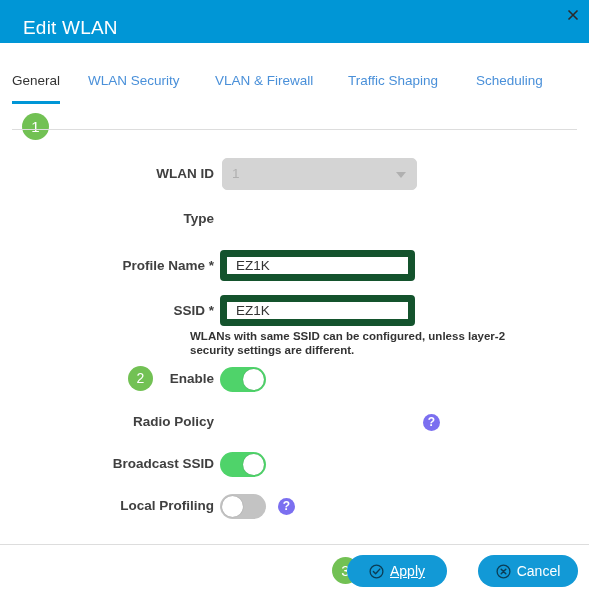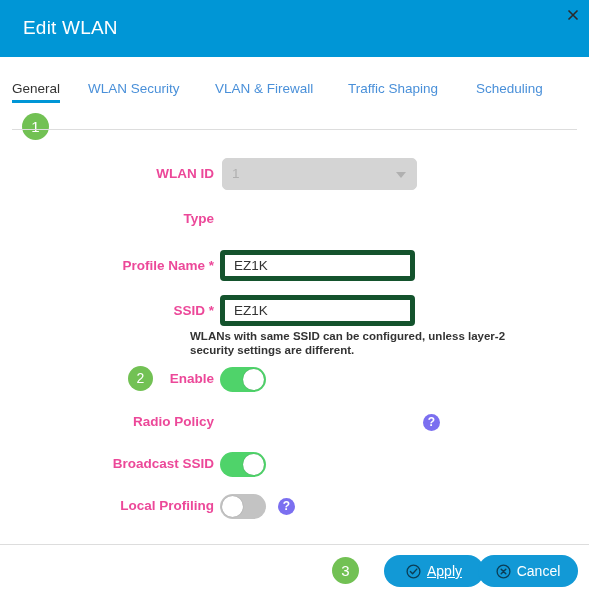--- a/index.html
+++ b/index.html
@@ -13,21 +13,21 @@
     font-family: "Liberation Sans", sans-serif;
     overflow: hidden;
     position: relative;
   }
 
   
   .titlebar {
     position: absolute;
     top: 0; left: 0;
     width: 589px;
-    height: 57px;
+    height: 43px;
     background: #0096d6;
   }
   .titlebar-title {
     position: absolute;
     left: 23px;
     top: 17px;
     font-size: 19px;
     color: #ffffff;
     letter-spacing: .2px;
   }
@@ -48,26 +48,26 @@
   
   .tabbar {
     position: absolute;
     top: 57px; left: 0;
     width: 589px;
     height: 48px;
     background: #ffffff;
   }
   .tab {
     position: absolute;
-    top: 24px;
+    top: 16px;
     font-size: 13.5px;
     color: #4a90d9;
     white-space: nowrap;
     cursor: pointer;
-    padding-bottom: 4px;
+    padding-bottom: 13px;
   }
   .tab.active {
     color: #333333;
     border-bottom: 3px solid #0096d6;
   }
 
   
   .divider-top {
     position: absolute;
     left: 12px;
@@ -111,21 +111,21 @@
     height: 32px;
   }
   .lbl {
     position: absolute;
     left: 0;
     top: 0;
     width: 214px;
     text-align: right;
     font-size: 13.5px;
     font-weight: bold;
-    color: #ec4899;
+    color: #404040;
     line-height: 32px;
     white-space: nowrap;
   }
 
   .ctl-disabled {
     position: absolute;
     left: 222px;
     top: 0;
     width: 195px;
     height: 32px;
@@ -149,21 +149,21 @@
     border-top: 6px solid #b0b0b0;
   }
 
   .ctl-input {
     position: absolute;
     left: 220px;
     top: 0;
     width: 195px;
     height: 31px;
     background: #ffffff;
-    border: 5px solid #14532d;
+    border: 7px solid #14532d;
     border-radius: 4px;
     box-sizing: border-box;
     color: #333333;
     font-size: 13.5px;
     line-height: 29px;
     padding-left: 9px;
     font-family: "Liberation Sans", sans-serif;
     outline: none;
   }
 
@@ -340,21 +340,21 @@
     </div>
     <div class="help-icon" style="left:278px;">?</div>
   </div>
 
 </div>
 
 <div class="divider-bottom"></div>
 
 <div class="badge" style="left:332px; top:557px; width:27px; height:27px; line-height:27px;">3</div>
 
-<div class="btn" style="left:384px; width:100px;text-decoration:underline;">
+<div class="btn" style="left:347px; width:100px;text-decoration:underline;">
   <span class="bicon">
     <svg width="15" height="15" viewBox="0 0 15 15" aria-hidden="true">
       <circle cx="7.5" cy="7.5" r="6.4" stroke="#0b3d55" stroke-width="1.3" fill="none"></circle>
       <path d="M4.4 7.6 L6.6 9.8 L10.8 5.1" stroke="#0b3d55" stroke-width="1.4" fill="none" stroke-linecap="round" stroke-linejoin="round"></path>
     </svg>
   </span><span>Apply</span>
 </div>
 
 <div class="btn" style="left:478px; width:100px;">
   <span class="bicon">

